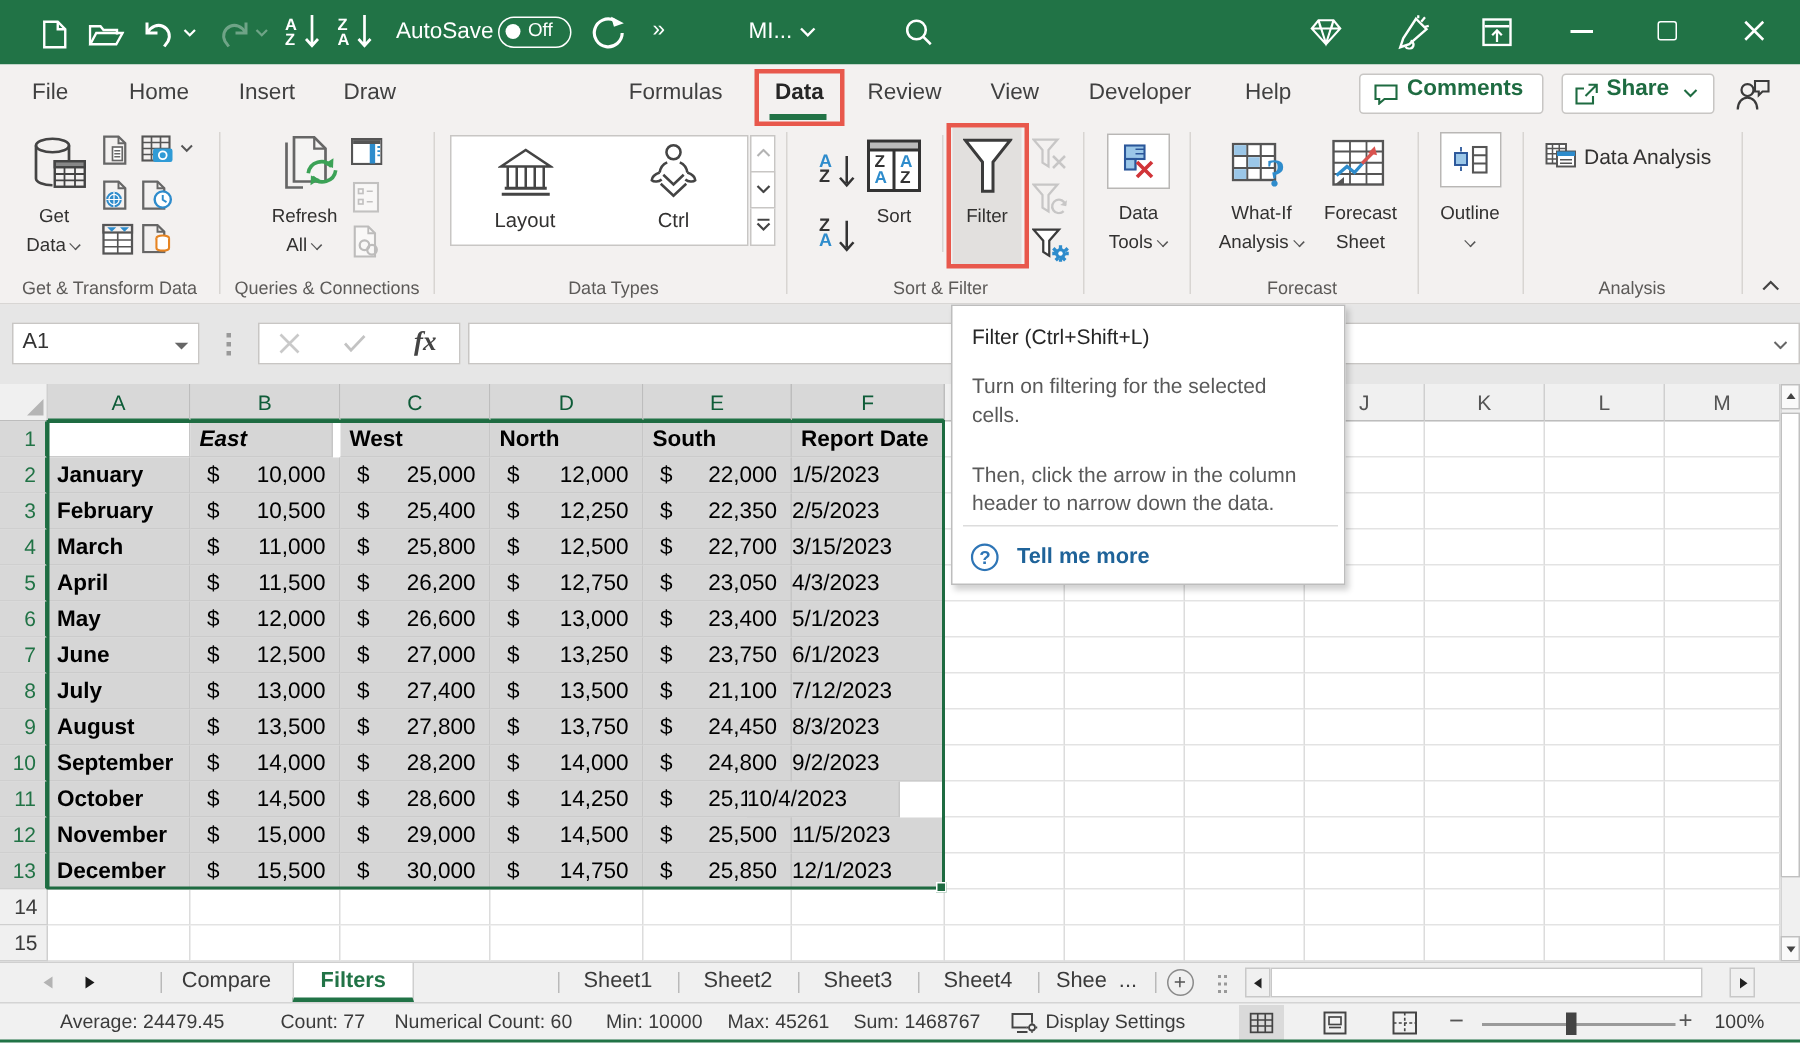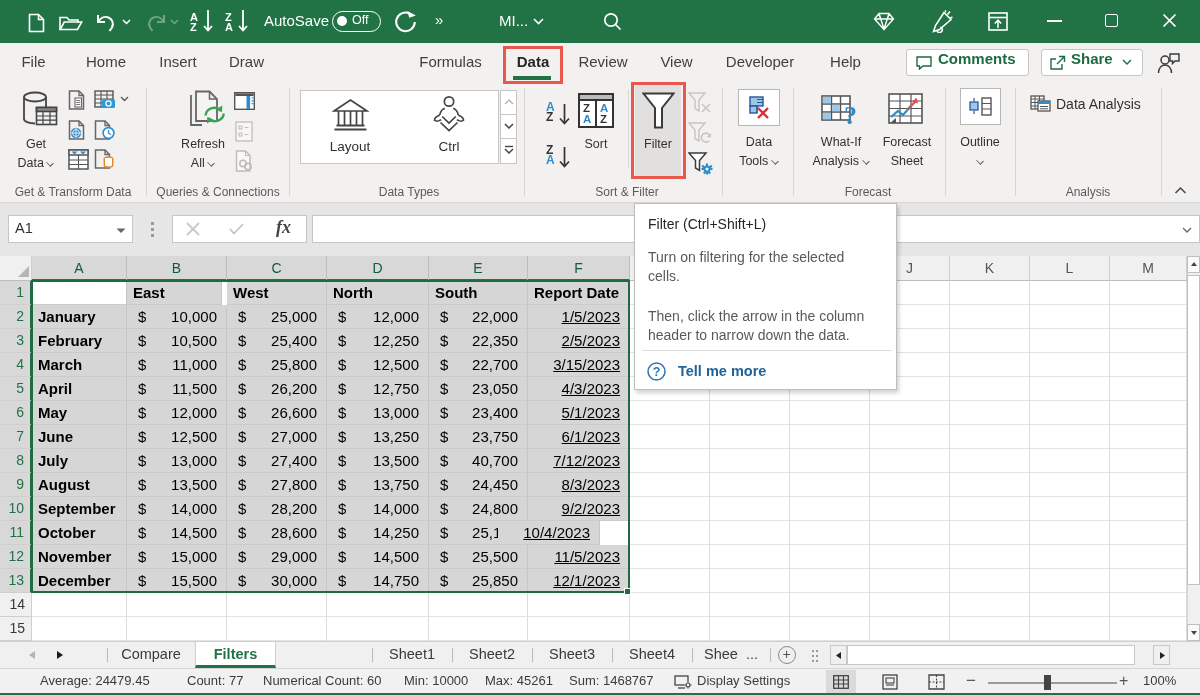--- a/index.html
+++ b/index.html
@@ -28,21 +28,21 @@
 .ch-sel{background:#d8d8d8;color:#0e5c38;border-right:1px solid #bdbdbd;border-bottom:2px solid #217346;}
 .ch-un{background:#f0f0f0;color:#555;border-right:1px solid #cfcfcf;border-bottom:1px solid #bdbdbd;}
 .rowhdr{position:absolute;left:0;width:32px;height:24px;font-size:14px;text-align:right;padding-right:6px;line-height:23px;border-bottom:1px solid #cfcfcf;}
 .rh-sel{background:#d8d8d8;color:#217346;border-right:2px solid #217346;}
 .rh-un{background:#f0f0f0;color:#3a3a3a;border-right:1px solid #cfcfcf;}
 .cell{position:absolute;height:24px;font-size:15px;color:#000;line-height:23px;white-space:nowrap;overflow:hidden;}
 .c-sel{background:#d6d6d6;border-right:1px solid #c6c6c6;border-bottom:1px solid #cbcbcb;}
 .c-un{border-right:1px solid #dcdcdc;border-bottom:1px solid #e3e3e3;}
 .bold{font-weight:bold;}
 .money{display:flex;justify-content:space-between;padding:0 9px 0 11px;}
-.dright{text-align:right;padding-right:9px;text-decoration:underline;}
+.dright{padding-right:9px;}
 .mleft{padding-left:6px;}
 
 #sheettabs{left:0;top:641px;width:1200px;height:27px;background:#f0f0f0;border-top:1px solid #cfcfcf;}
 .stab{position:absolute;top:0;height:26px;line-height:25px;font-size:14.5px;color:#3a3a3a;text-align:center;}
 .stdiv{position:absolute;top:6px;height:14px;width:1px;background:#b9b9b9;}
 
 #statusbar{left:0;top:668px;width:1200px;height:27px;background:#f1f1f1;border-top:1px solid #d4d4d4;}
 .st-txt{position:absolute;top:0;height:24px;line-height:24px;font-size:13px;color:#3b3b3b;white-space:nowrap;}
 
 #tooltip{left:634px;top:203px;width:263px;height:187px;background:#fff;border:1px solid #bdbdbd;box-shadow:2px 3px 4px rgba(0,0,0,0.18);z-index:50;}
@@ -404,21 +404,21 @@
 <div class="rowhdr rh-sel" style="top:169px;">7</div>
 <div class="rowhdr rh-sel" style="top:193px;">8</div>
 <div class="rowhdr rh-sel" style="top:217px;">9</div>
 <div class="rowhdr rh-sel" style="top:241px;">10</div>
 <div class="rowhdr rh-sel" style="top:265px;">11</div>
 <div class="rowhdr rh-sel" style="top:289px;">12</div>
 <div class="rowhdr rh-sel" style="top:313px;">13</div>
 <div class="rowhdr rh-un" style="top:337px;">14</div>
 <div class="rowhdr rh-un" style="top:361px;">15</div>
 <div class="cell" style="left:32px;top:25px;width:95px;background:#fff;border-right:1px solid #c6c6c6;border-bottom:1px solid #cbcbcb;"></div>
-<div class="cell c-sel bold mleft" style="left:127px;top:25px;width:95px;">East</div>
+<div class="cell c-sel bold mleft" style="left:127px;top:25px;width:95px;font-style:italic;">East</div>
 <div class="cell c-sel bold mleft" style="left:227px;top:25px;width:100px;">West</div>
 <div class="cell c-sel bold mleft" style="left:327px;top:25px;width:102px;">North</div>
 <div class="cell c-sel bold mleft" style="left:429px;top:25px;width:99px;">South</div>
 <div class="cell c-sel bold mleft" style="left:528px;top:25px;width:102px;">Report Date</div>
 <div class="cell c-sel bold mleft" style="left:32px;top:49px;width:95px;">January</div>
 <div class="cell c-sel money" style="left:127px;top:49px;width:100px;">
       <span>$</span>
       <span>10,000</span>
     </div>
 <div class="cell c-sel money" style="left:227px;top:49px;width:100px;">
@@ -532,21 +532,21 @@
 <div class="cell c-sel money" style="left:227px;top:193px;width:100px;">
       <span>$</span>
       <span>27,400</span>
     </div>
 <div class="cell c-sel money" style="left:327px;top:193px;width:102px;">
       <span>$</span>
       <span>13,500</span>
     </div>
 <div class="cell c-sel money" style="left:429px;top:193px;width:99px;">
       <span>$</span>
-      <span>40,700</span>
+      <span>21,100</span>
     </div>
 <div class="cell c-sel dright" style="left:528px;top:193px;width:102px;">7/12/2023</div>
 <div class="cell c-sel bold mleft" style="left:32px;top:217px;width:95px;">August</div>
 <div class="cell c-sel money" style="left:127px;top:217px;width:100px;">
       <span>$</span>
       <span>13,500</span>
     </div>
 <div class="cell c-sel money" style="left:227px;top:217px;width:100px;">
       <span>$</span>
       <span>27,800</span>

